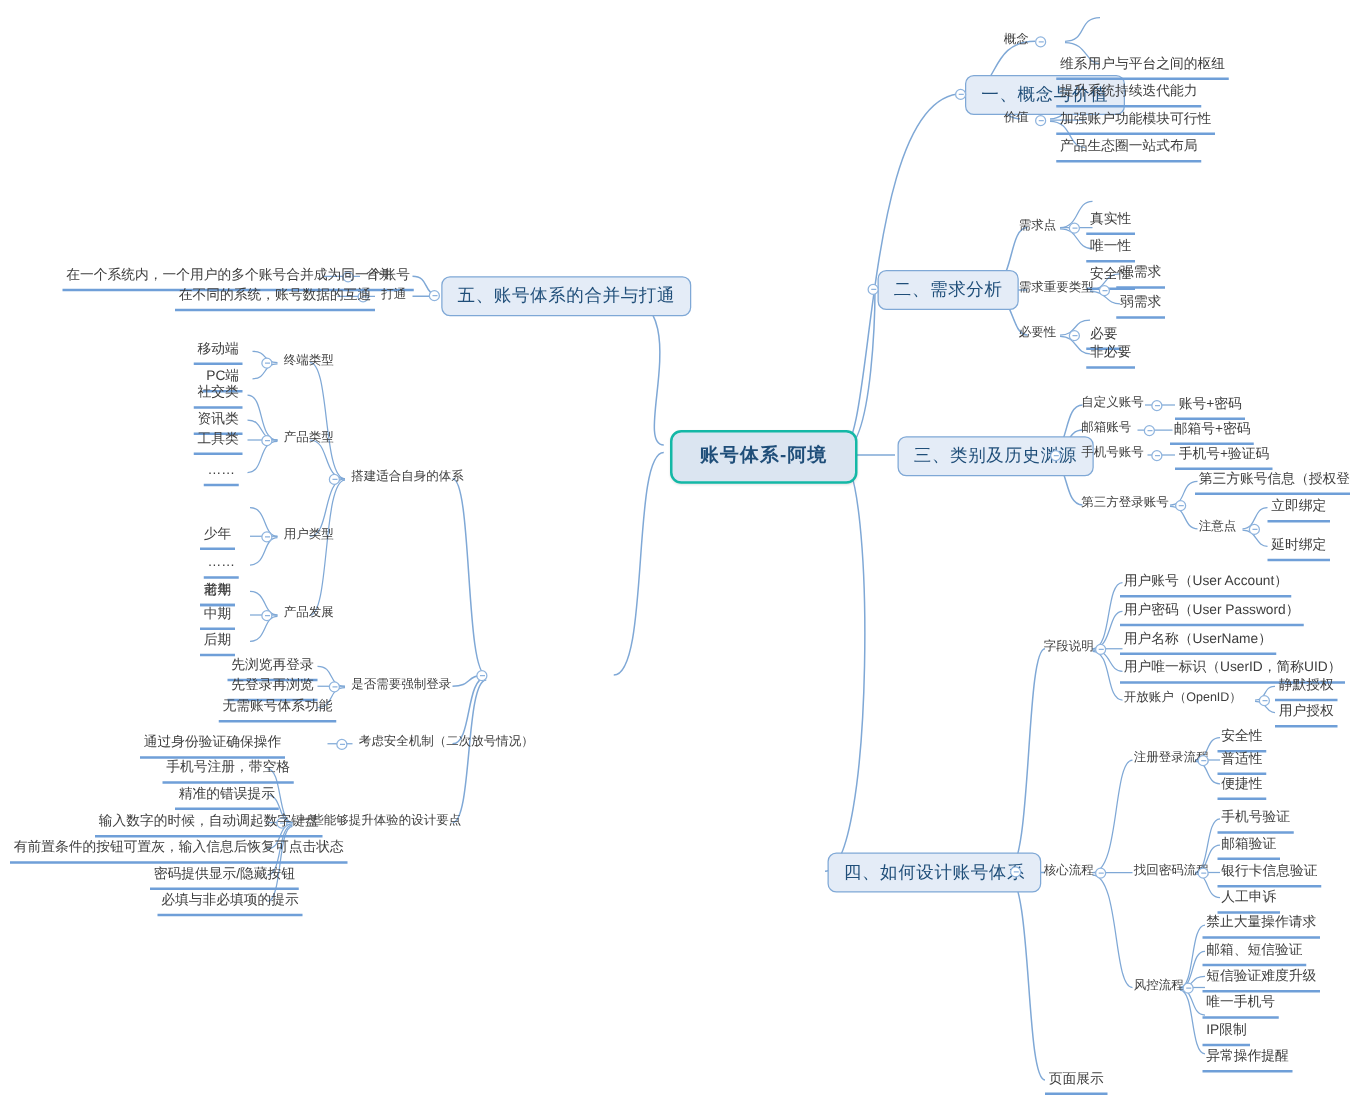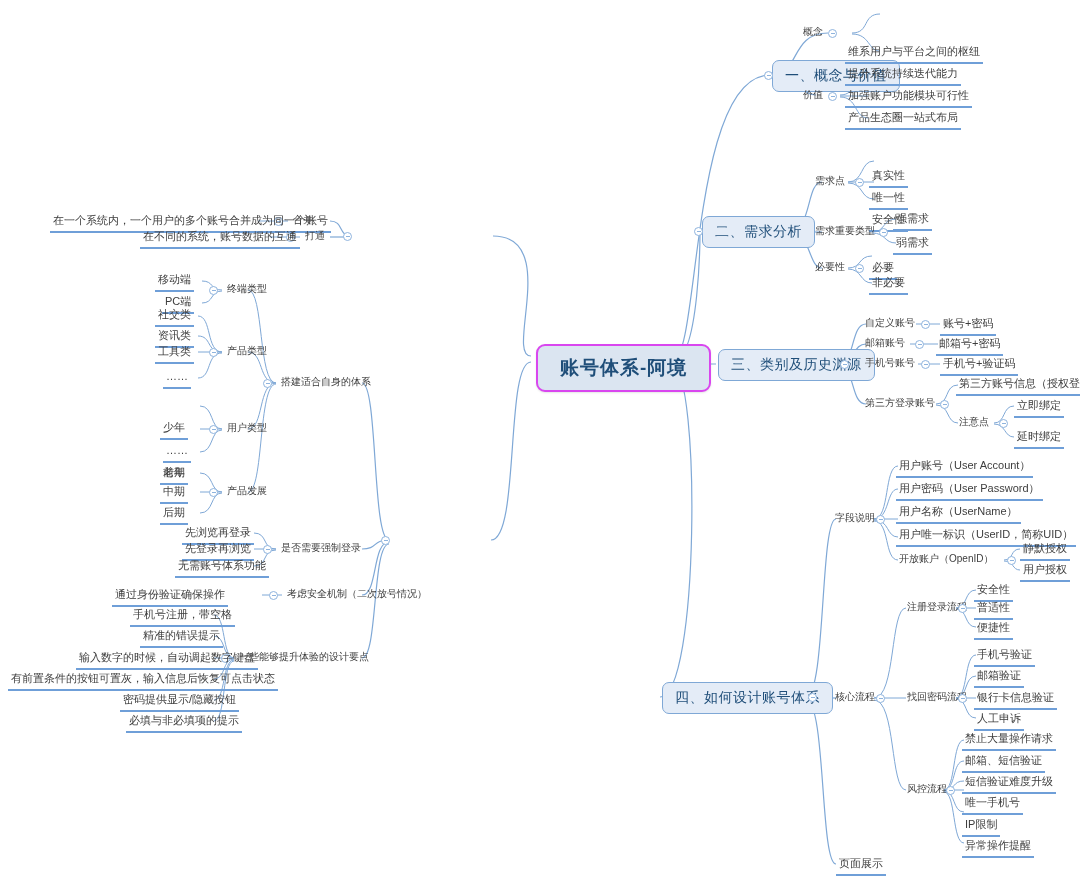--- a/index.html
+++ b/index.html
@@ -24,24 +24,24 @@
   
   .node {
     position: absolute;
     white-space: nowrap;
     line-height: 1.25;
     color: #2b2b2b;
   }
   
   .root {
     background: #dbe5f1;
-    border: 2px solid #d946ef;
+    border: 2px solid #14b8a6;
     border-radius: 9px;
     color: #1f4e79;
-    font-size: 19px;
+    font-size: 15px;
     font-weight: bold;
     padding: 10px 22px;
     letter-spacing: 1px;
     box-shadow: 0 1px 2px rgba(0,0,0,.10);
   }
   
   .branch {
     background: #e4ecf7;
     border: 1px solid #7fa8d6;
     border-radius: 7px;
@@ -293,20 +293,21 @@
   <span class="toggle" style="left:946px; top:786px;"></span>
   <div class="node leaf" style="left:962px; top:731px;">禁止大量操作请求</div>
   <div class="node leaf" style="left:962px; top:753px;">邮箱、短信验证</div>
   <div class="node leaf" style="left:962px; top:774px;">短信验证难度升级</div>
   <div class="node leaf" style="left:962px; top:795px;">唯一手机号</div>
   <div class="node leaf" style="left:962px; top:817px;">IP限制</div>
   <div class="node leaf" style="left:962px; top:838px;">异常操作提醒</div>
 
   <div class="node leaf" style="left:836px; top:856px;">页面展示</div>
 
+  <div class="node branch" style="left:353px; top:221px;">五、账号体系的合并与打通</div>
   <span class="toggle" style="left:343px; top:232px;"></span>
 
   <div class="node mid" style="left:290px; top:213px;">合并</div>
   <span class="toggle" style="left:274px; top:217px;"></span>
   <div class="node leaf" style="left:50px; top:213px;">在一个系统内，一个用户的多个账号合并成为同一个账号</div>
 
   <div class="node mid" style="left:302px; top:229px;">打通</div>
   <span class="toggle" style="left:286px; top:233px;"></span>
   <div class="node leaf" style="left:140px; top:229px;">在不同的系统，账号数据的互通</div>
 

